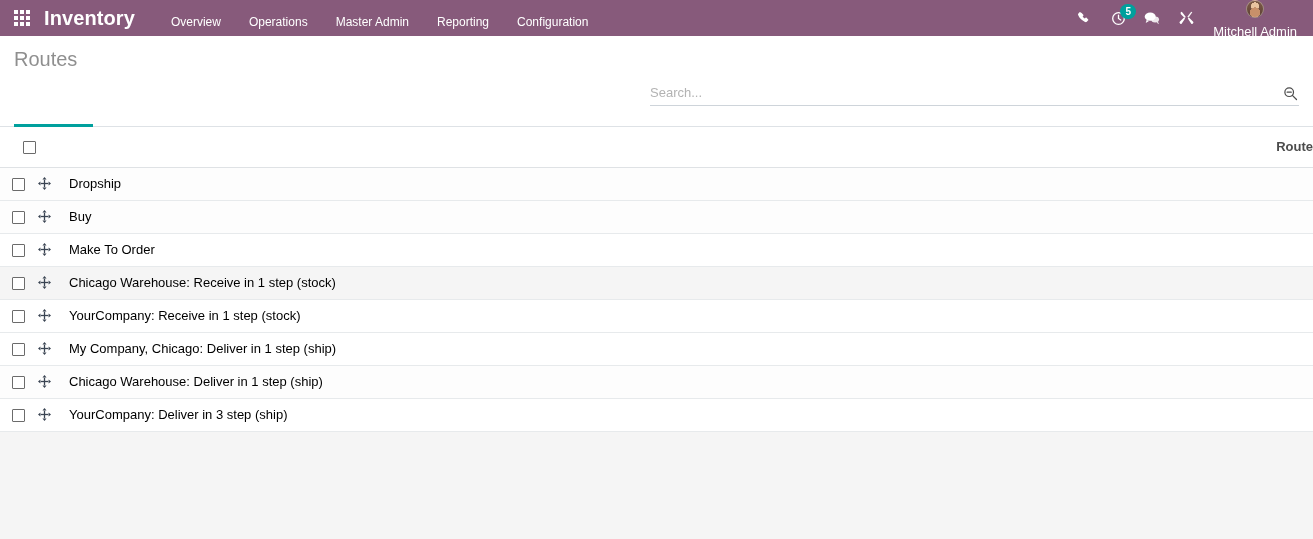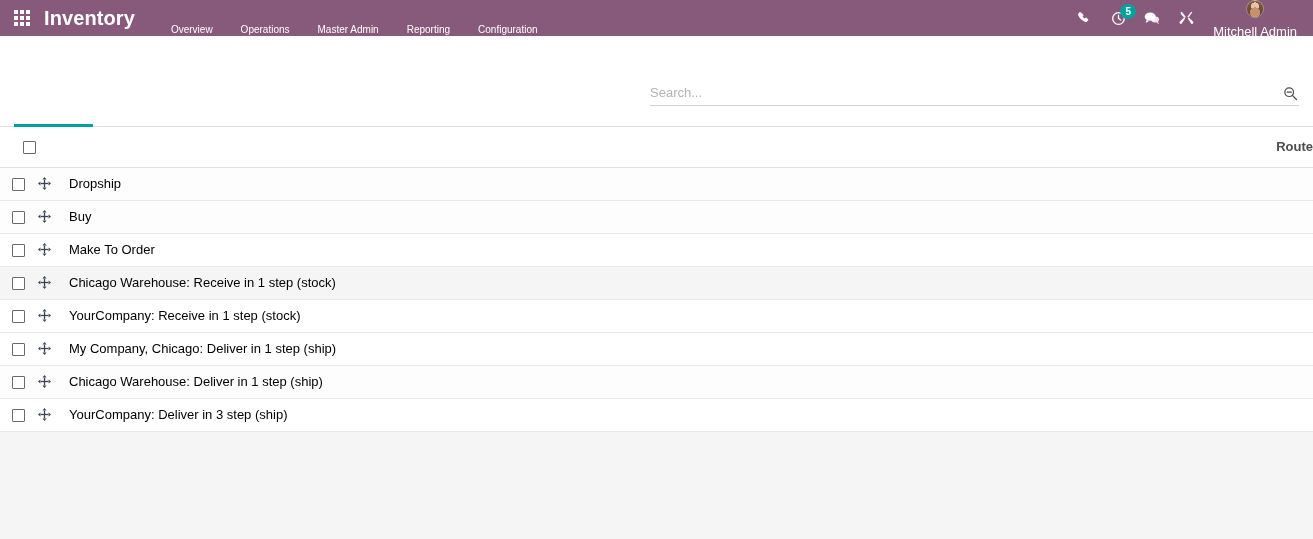--- a/index.html
+++ b/index.html
@@ -53,23 +53,23 @@
     padding-right: 22px;
     line-height: 36px;
     white-space: nowrap;
   }
   .menus {
     display: flex;
     align-items: center;
     gap: 0px;
   }
   .menus .menu-item {
-    font-size: 10px;
+    font-size: 12px;
     color: #ffffff;
-    padding: 12px 14px;
+    padding: 4px 14px;
     line-height: 36px;
     height: 36px;
     cursor: pointer;
     white-space: nowrap;
   }
 
   .nav-right {
     margin-left: auto;
     display: flex;
     align-items: center;
@@ -390,20 +390,23 @@
     </div>
     <div class="user-menu">
       <span class="avatar"></span>
       <span class="user-name">Mitchell Admin</span>
       <span class="caret-down"></span>
     </div>
   </div>
 </div>
 
 <div class="control-panel">
+  <div class="cp-row-top">
+    <h1 class="view-title">Routes</h1>
+  </div>
 
   <div class="search-wrap">
     <input class="search-input" type="text" placeholder="Search..." style="">
     <span class="search-icon-btn">
       <svg width="15" height="15" viewBox="0 0 16 16" fill="none" stroke="#4c4c4c" stroke-width="1.3" aria-hidden="true">
         <circle cx="6.6" cy="6.6" r="4.6"></circle>
         <path d="M4.4 6.6h4.4" stroke-linecap="round"></path>
         <path d="M10 10 14.4 14.4" stroke-linecap="round"></path>
       </svg>
     </span>

